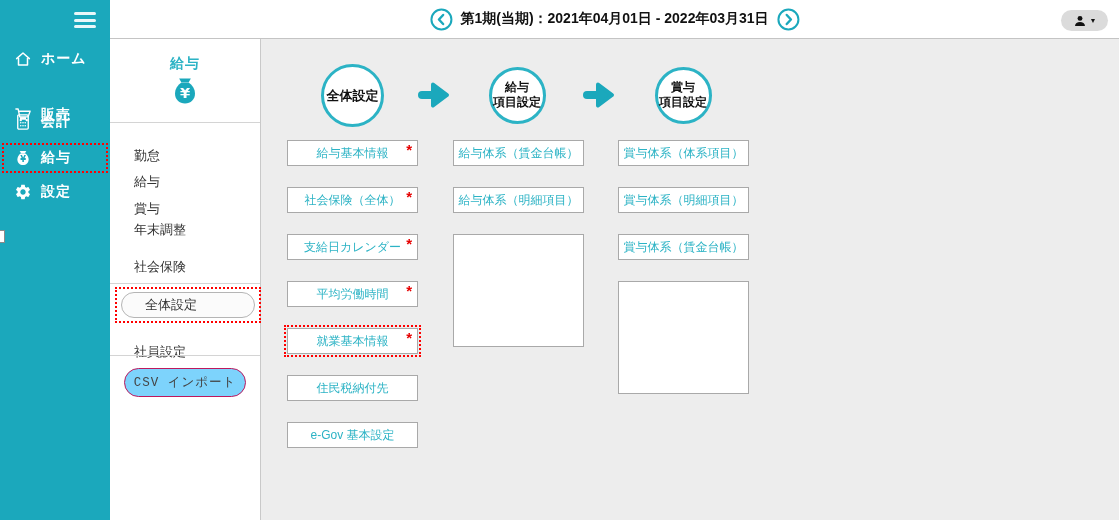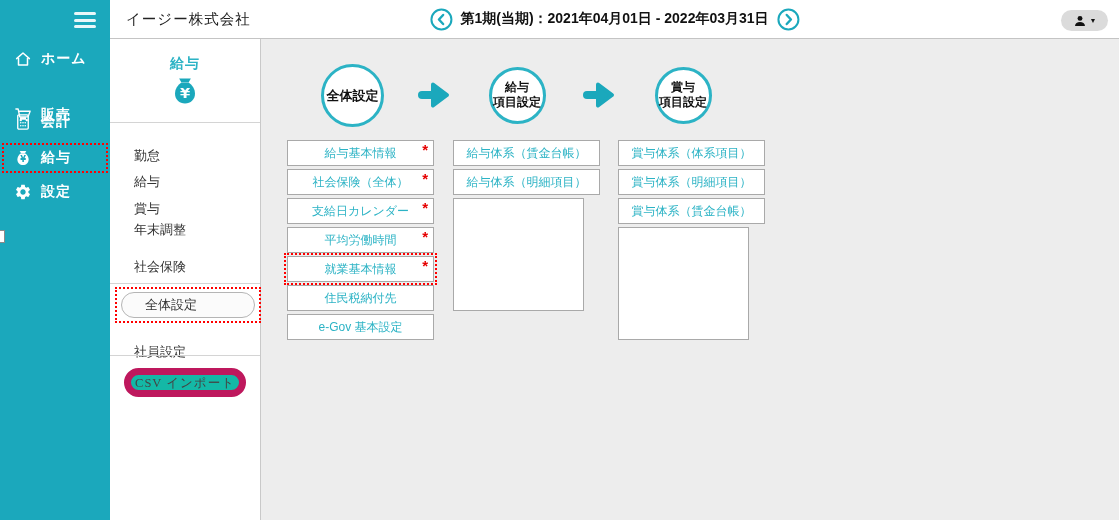--- a/index.html
+++ b/index.html
@@ -32,32 +32,32 @@
   
   .subsidebar { position:absolute; left:110px; top:39px; width:151px; height:481px; background:#fff; border-right:1px solid #c9c9c9; }
   .sub-title { position:absolute; left:0; top:16px; width:100%; text-align:center; color:#2cb3c5; font-size:14px; font-weight:600; letter-spacing:1px; }
   .sub-title-icon { position:absolute; left:50%; top:36px; transform:translateX(-50%); width:32px; height:32px; }
   .sub-title-icon svg { width:32px; height:32px; display:block; }
   .divider { position:absolute; left:0; width:100%; height:0; border-top:1px solid #d4d4d4; }
   .d1 { top:83px; } .d2 { top:244px; } .d3 { top:316px; }
   .sub-item { position:absolute; left:0; width:100%; height:26px; line-height:26px; padding-left:24px; font-size:13px; color:#333; cursor:pointer; }
   .pill-wrap { position:absolute; left:5px; top:248px; width:146px; height:36px; border:2px dotted #ff0000; display:flex; align-items:center; justify-content:center; }
   .pill { width:134px; height:26px; border:1px solid #b5b5b5; border-radius:13px; background:#fbfbfb; line-height:24px; padding-left:23px; font-size:13px; color:#333; cursor:pointer; }
-  .csv-btn { position:absolute; left:14px; top:329px; width:122px; height:29px; border:7px solid #be185d; border-radius:15px; background:#14b8a6; font-size:12.5px; color:#444; letter-spacing:1px; cursor:pointer; font-family:Liberation Serif, serif; }
+  .csv-btn { position:absolute; left:14px; top:329px; width:122px; height:29px; border:1px solid #be185d; border-radius:15px; background:#7dd3fc; font-size:12.5px; color:#444; letter-spacing:1px; cursor:pointer; font-family:Liberation Mono, monospace; }
 
   
   .main { position:absolute; left:261px; top:39px; width:858px; height:481px; background:#ededed; }
   .step-circle { position:absolute; background:#fff; border:3px solid #2cb3c5; border-radius:50%; display:flex; flex-direction:column; align-items:center; justify-content:center; text-align:center; color:#111; font-weight:bold; cursor:pointer; }
   .step-circle.big { left:60px; top:25px; width:63px; height:63px; font-size:13px; }
   .step-circle.small { width:57px; height:57px; font-size:12px; line-height:1.25; }
   .step-arrow { position:absolute; width:34px; height:30px; }
   .step-arrow svg { width:34px; height:30px; display:block; }
 
   .col { position:absolute; top:101px; width:131px; }
-  .col-btn { position:relative; width:147px; height:26px; margin-bottom:3px; background:#fff; border:1px solid #a9a9a9; display:flex; align-items:center; justify-content:center; font-size:12px; color:#2cb3c5; cursor:pointer; }
+  .col-btn { position:relative; width:131px; height:26px; margin-bottom:21px; background:#fff; border:1px solid #a9a9a9; display:flex; align-items:center; justify-content:center; font-size:12px; color:#2cb3c5; cursor:pointer; }
   .req-star { position:absolute; right:5px; top:0px; color:#e60000; font-size:15px; font-weight:bold; line-height:18px; }
   .dotted-overlay { position:absolute; left:-4px; top:-4px; right:-4px; bottom:-4px; border:2px dotted #ff0000; pointer-events:none; }
   .empty-box { width:131px; height:113px; background:#fff; border:1px solid #a9a9a9; }
 </style>
 </head>
 <body>
 
 <div class="app">
 
   <aside class="sidebar">
@@ -119,21 +119,20 @@
               <path fill="#fff" d="M19.14 12.94c.04-.3.06-.61.06-.94 0-.32-.02-.64-.07-.94l2.03-1.58c.18-.14.23-.41.12-.61l-1.92-3.32c-.12-.22-.37-.29-.59-.22l-2.39.96c-.5-.38-1.03-.7-1.62-.94l-.36-2.54c-.04-.24-.24-.41-.48-.41h-3.84c-.24 0-.43.17-.47.41l-.36 2.54c-.59.24-1.13.57-1.62.94l-2.39-.96c-.22-.08-.47 0-.59.22L2.74 8.87c-.12.21-.08.47.12.61l2.03 1.58c-.05.3-.09.63-.09.94s.02.64.07.94l-2.03 1.58c-.18.14-.23.41-.12.61l1.92 3.32c.12.22.37.29.59.22l2.39-.96c.5.38 1.03.7 1.62.94l.36 2.54c.05.24.24.41.48.41h3.84c.24 0 .44-.17.47-.41l.36-2.54c.59-.24 1.13-.56 1.62-.94l2.39.96c.22.08.47 0 .59-.22l1.92-3.32c.12-.22.07-.47-.12-.61l-2.01-1.58zM12 15.6c-1.98 0-3.6-1.62-3.6-3.6s1.62-3.6 3.6-3.6 3.6 1.62 3.6 3.6-1.62 3.6-3.6 3.6z"></path>
             </svg>
           </span>
           <span class="side-label">設定</span>
         </div>
       </nav>
     <div class="edge-handle"></div>
   </aside>
 
   <header class="topbar">
-    <div class="company">イージー株式会社</div>
     <div class="period">
       <button class="nav-circle">
         <span><svg viewBox="0 0 23 23">
               <circle cx="11.5" cy="11.5" r="10" fill="#fff" stroke="#1ba8bc" stroke-width="2"></circle>
               <polyline points="13.2,7 9,11.5 13.2,16" fill="none" stroke="#1ba8bc" stroke-width="2.4" stroke-linecap="round" stroke-linejoin="round"></polyline>
             </svg></span>
       </button>
       <span class="period-label">第1期(当期)：2021年04月01日 - 2022年03月31日</span>
       <button class="nav-circle">
         <span><svg viewBox="0 0 23 23">

